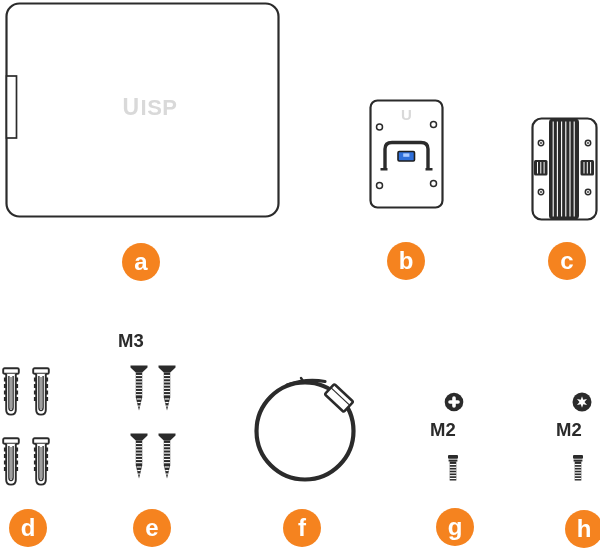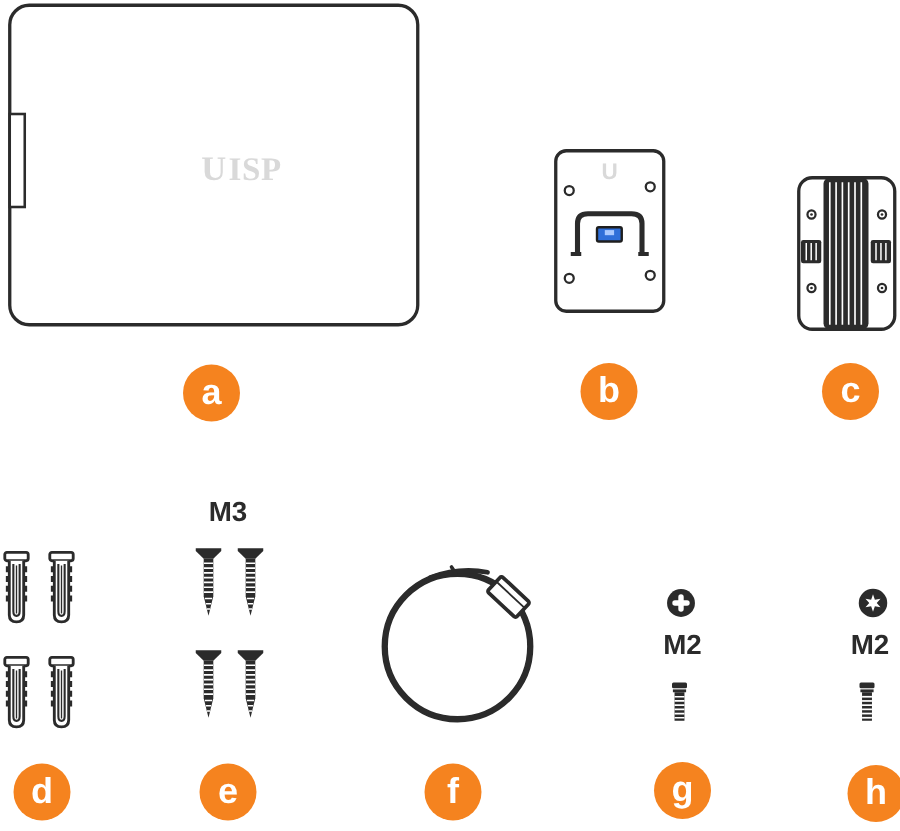--- a/index.html
+++ b/index.html
@@ -20,27 +20,26 @@
   .ol2{fill:#fff;stroke:currentColor;stroke-width:1.9;}
   .hole{fill:#fff;stroke:currentColor;stroke-width:1.5;}
   .badge{
     position:absolute;width:38px;height:38px;border-radius:50%;
     background:var(--accent-orange);color:#fff;
     display:flex;align-items:center;justify-content:center;
     font-size:24px;font-weight:700;line-height:1;
   }
   .size-label{
     position:absolute;color:var(--line-color);
-    font-size:18.5px;font-weight:700;text-align:center;line-height:18px;
+    font-size:18.5px;font-weight:700;text-align:left;line-height:18px;
   }
   .logo-uisp{
-    position:absolute;left:112px;top:95px;width:76px;text-align:right;
-    color:var(--logo-gray);font-size:22px;line-height:36px;letter-spacing:0.5px;
+    position:absolute;left:112px;top:95px;width:76px;text-align:center;
+    color:var(--logo-gray);font-size:22px;line-height:24px;letter-spacing:0.5px;
     white-space:nowrap;
-    font-family:Liberation Serif, serif;
   }
   .logo-uisp .u{font-weight:800;font-size:23px;margin-right:1px;}
   .logo-uisp .isp{font-weight:600;}
   .logo-u-small{
     position:absolute;left:0;top:12px;width:93px;text-align:center;
     color:var(--logo-gray);font-size:15px;font-weight:700;line-height:16px;
   }
 </style>
 </head>
 <body>

